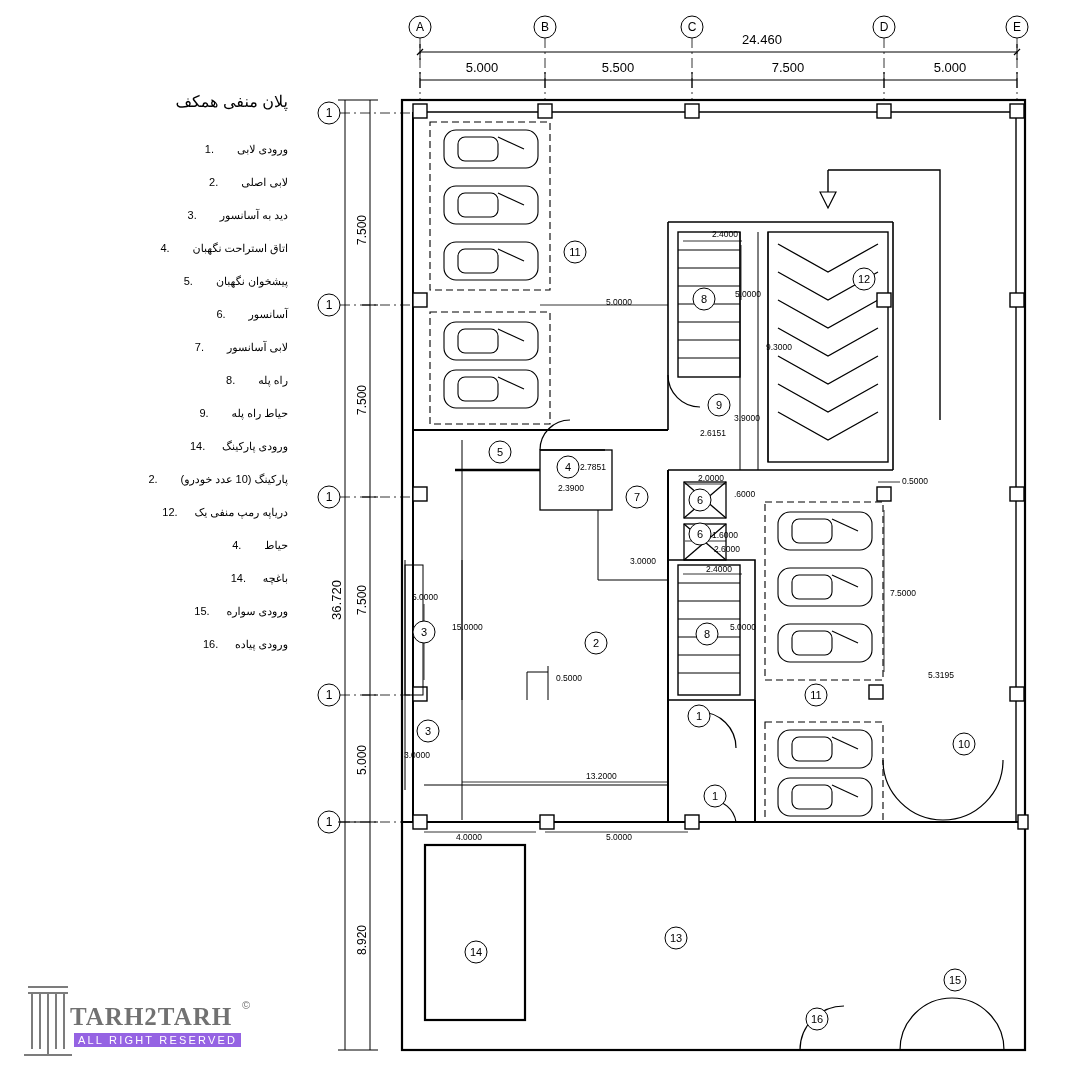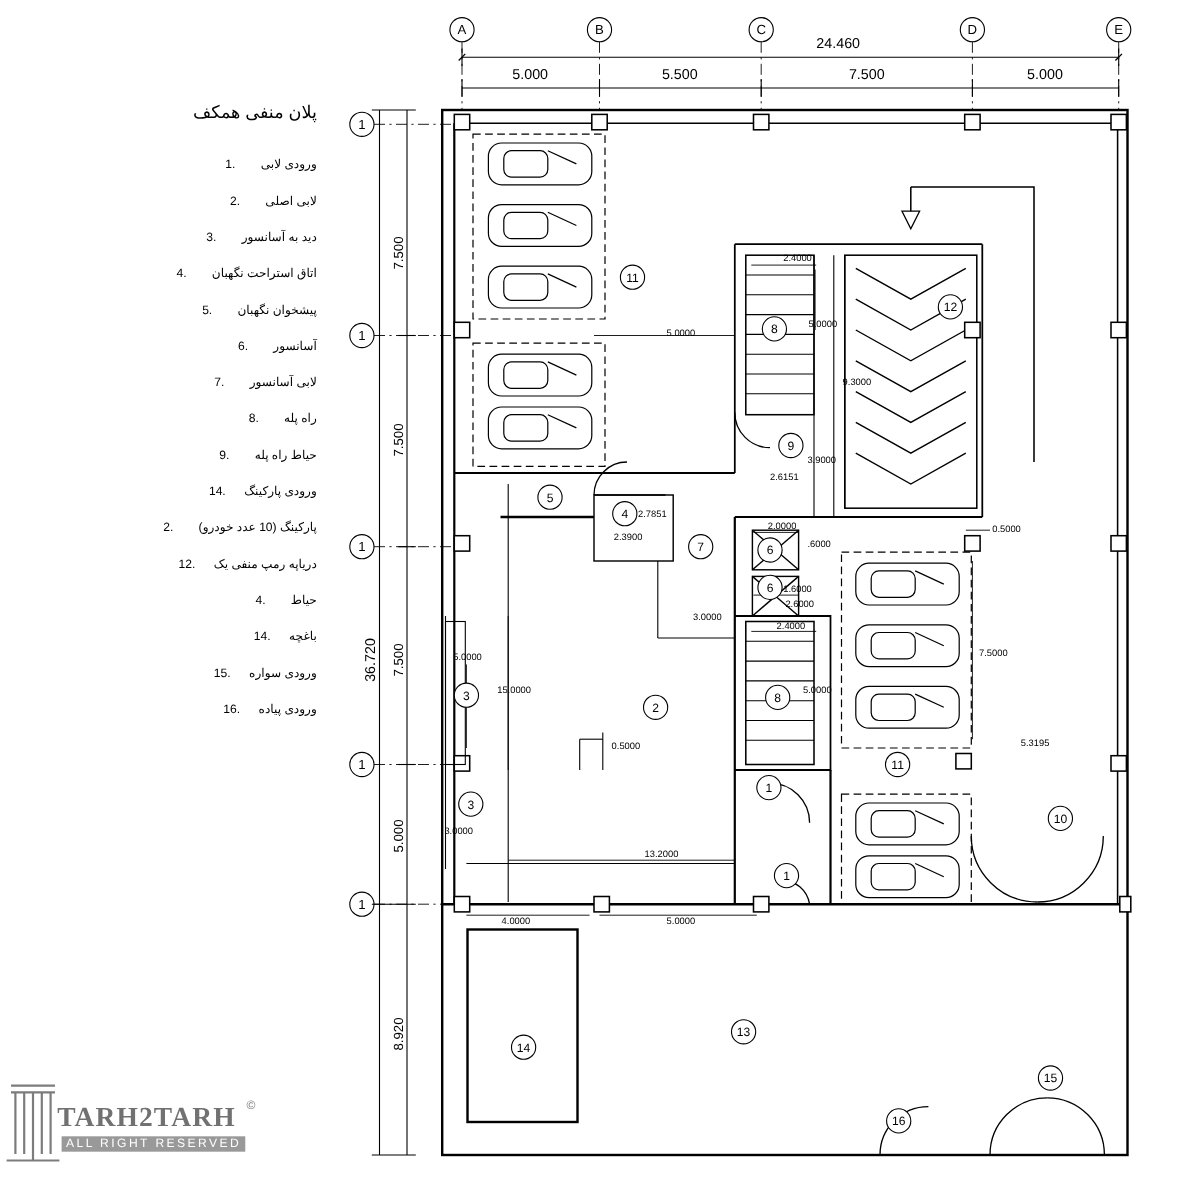--- a/index.html
+++ b/index.html
@@ -7,23 +7,23 @@
   #stage{position:relative;width:1080px;height:1080px;}
 
   
   .legend{position:absolute;left:20px;top:92px;width:268px;direction:rtl;text-align:right;}
   .legend-title{font-size:16px;margin:0 0 22px 0;padding-left:0;}
   .legend ol{list-style:none;margin:0;padding:0;}
   .legend li{font-size:11px;line-height:33px;white-space:nowrap;}
   .legend li .num{display:inline-block;min-width:26px;text-align:left;direction:ltr;}
 
   
-  .watermark{position:absolute;left:0;top:975px;width:250px;height:90px;opacity:.72;}
+  .watermark{position:absolute;left:18px;top:975px;width:250px;height:90px;opacity:.72;}
   .wm-text{position:absolute;left:52px;top:28px;font-family:"Liberation Serif",serif;font-size:25px;font-weight:bold;letter-spacing:1px;color:#3b3b3b;}
-  .wm-sub{position:absolute;left:56px;top:58px;font-size:11px;letter-spacing:2.2px;color:#fff;background:#737373;padding:1px 4px;}
+  .wm-sub{position:absolute;left:56px;top:58px;font-size:11px;letter-spacing:2.2px;color:#fff;background:#6d28d9;padding:1px 4px;}
   .wm-c{position:absolute;left:224px;top:24px;font-size:11px;color:#3b3b3b;}
 
   
   svg{position:absolute;left:0;top:0;}
   text{font-family:"Liberation Sans",sans-serif;}
 </style>
 </head>
 <body>
 
 <div id="stage">

